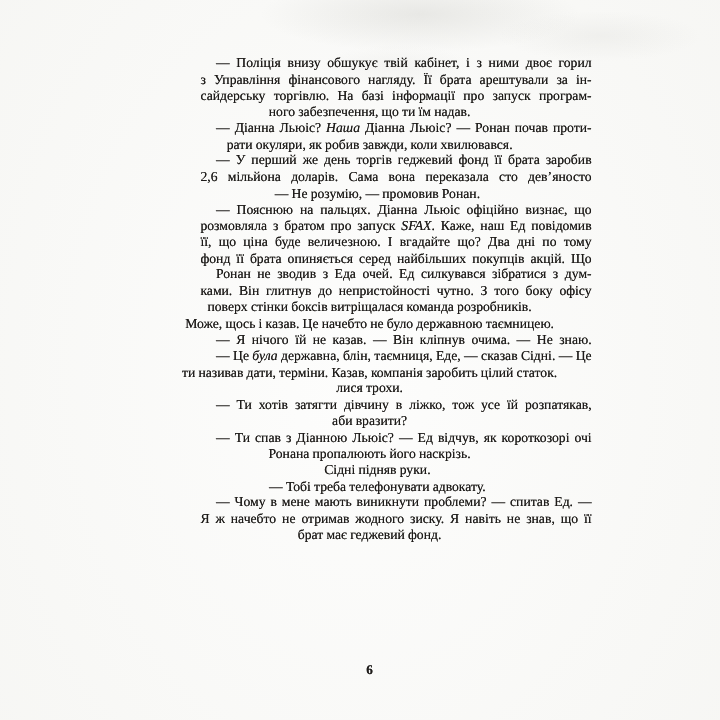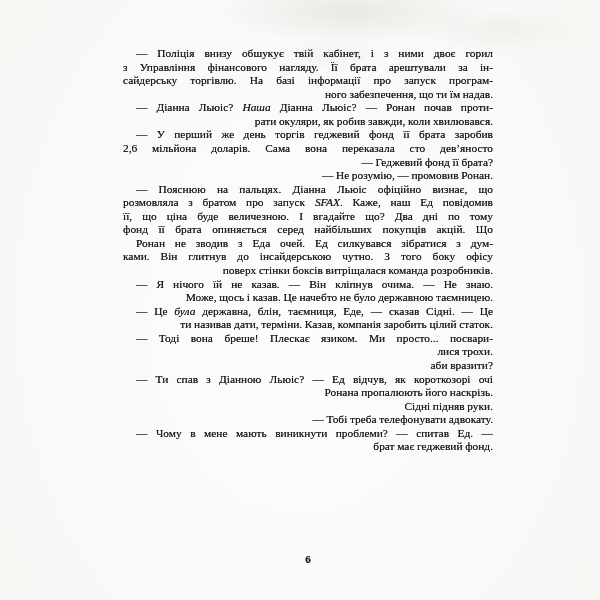--- a/index.html
+++ b/index.html
@@ -25,26 +25,27 @@
     left: 123px;
     top: 47px;
     width: 370px;
     color: #1e1c1a;
     font-size: 11.4px;
     line-height: 13.57px;
     text-shadow: 0 0 0.35px rgba(30,28,26,0.85);
   }
   .line {
     height: 13.57px;
-    text-align: right;
+    text-align: center;
     word-spacing: -0.2px;
   }
   .line.just {
     text-align: justify;
     text-align-last: justify;
+    margin-left: 44px;
   }
   .line.indent {
     text-indent: 13px;
   }
   .line em {
     font-style: italic;
   }
   .pagenum {
     position: absolute;
     left: 123px;
@@ -63,37 +64,37 @@
 <div class="page">
   <div class="textblock">
       <div class="line indent just"><span>— Поліція внизу обшукує твій кабінет, і з ними двоє горил</span></div>
       <div class="line just"><span>з Управління фінансового нагляду. Її брата арештували за ін-</span></div>
       <div class="line just"><span>сайдерську торгівлю. На базі інформації про запуск програм-</span></div>
       <div class="line"><span>ного забезпечення, що ти їм надав.</span></div>
       <div class="line indent just"><span>— Діанна Льюіс? </span><em>Наша</em><span> Діанна Льюіс? — Ронан почав проти-</span></div>
       <div class="line"><span>рати окуляри, як робив завжди, коли хвилювався.</span></div>
       <div class="line indent just"><span>— У перший же день торгів геджевий фонд її брата заробив</span></div>
       <div class="line just"><span>2,6 мільйона доларів. Сама вона переказала сто дев’яносто</span></div>
-      <div class="line indent"><span>— Геджевий фонд її брата?</span></div>
       <div class="line indent"><span>— Не розумію, — промовив Ронан.</span></div>
       <div class="line indent just"><span>— Пояснюю на пальцях. Діанна Льюіс офіційно визнає, що</span></div>
       <div class="line just"><span>розмовляла з братом про запуск </span><em>SFAX</em><span>. Каже, наш Ед повідомив</span></div>
       <div class="line just"><span>її, що ціна буде величезною. І вгадайте що? Два дні по тому</span></div>
       <div class="line just"><span>фонд її брата опиняється серед найбільших покупців акцій. Що</span></div>
       <div class="line indent just"><span>Ронан не зводив з Еда очей. Ед силкувався зібратися з дум-</span></div>
-      <div class="line just"><span>ками. Він глитнув до інсайдерською чутно. З того боку офісу</span></div>
+      <div class="line just"><span>ками. Він глитнув до непристойності чутно. З того боку офісу</span></div>
       <div class="line"><span>поверх стінки боксів витріщалася команда розробників.</span></div>
+      <div class="line"><span>Може, щось і казав. Це начебто не було державною таємницею.</span></div>
       <div class="line indent just"><span>— Я нічого їй не казав. — Він кліпнув очима. — Не знаю.</span></div>
-      <div class="line"><span>Може, щось і казав. Це начебто не було державною таємницею.</span></div>
       <div class="line indent just"><span>— Це </span><em>була</em><span> державна, блін, таємниця, Еде, — сказав Сідні. — Це</span></div>
       <div class="line"><span>ти називав дати, терміни. Казав, компанія заробить цілий статок.</span></div>
-      <div class="line indent just"><span>— Тоді вона бреше! Плескає язиком. Ми просто... посвари-</span></div>
       <div class="line"><span>лися трохи.</span></div>
+      <div class="line indent just"><span>— Ти хотів затягти дівчину в ліжко, тож усе їй розпатякав,</span></div>
       <div class="line"><span>аби вразити?</span></div>
       <div class="line indent just"><span>— Ти спав з Діанною Льюіс? — Ед відчув, як короткозорі очі</span></div>
       <div class="line"><span>Ронана пропалюють його наскрізь.</span></div>
       <div class="line indent"><span>Сідні підняв руки.</span></div>
       <div class="line indent"><span>— Тобі треба телефонувати адвокату.</span></div>
       <div class="line indent just"><span>— Чому в мене мають виникнути проблеми? — спитав Ед. —</span></div>
+      <div class="line just"><span>Я ж начебто не отримав жодного зиску. Я навіть не знав, що її</span></div>
       <div class="line"><span>брат має геджевий фонд.</span></div>
     </div>
   <div class="pagenum">6</div>
 </div>
 
 </body></html>

